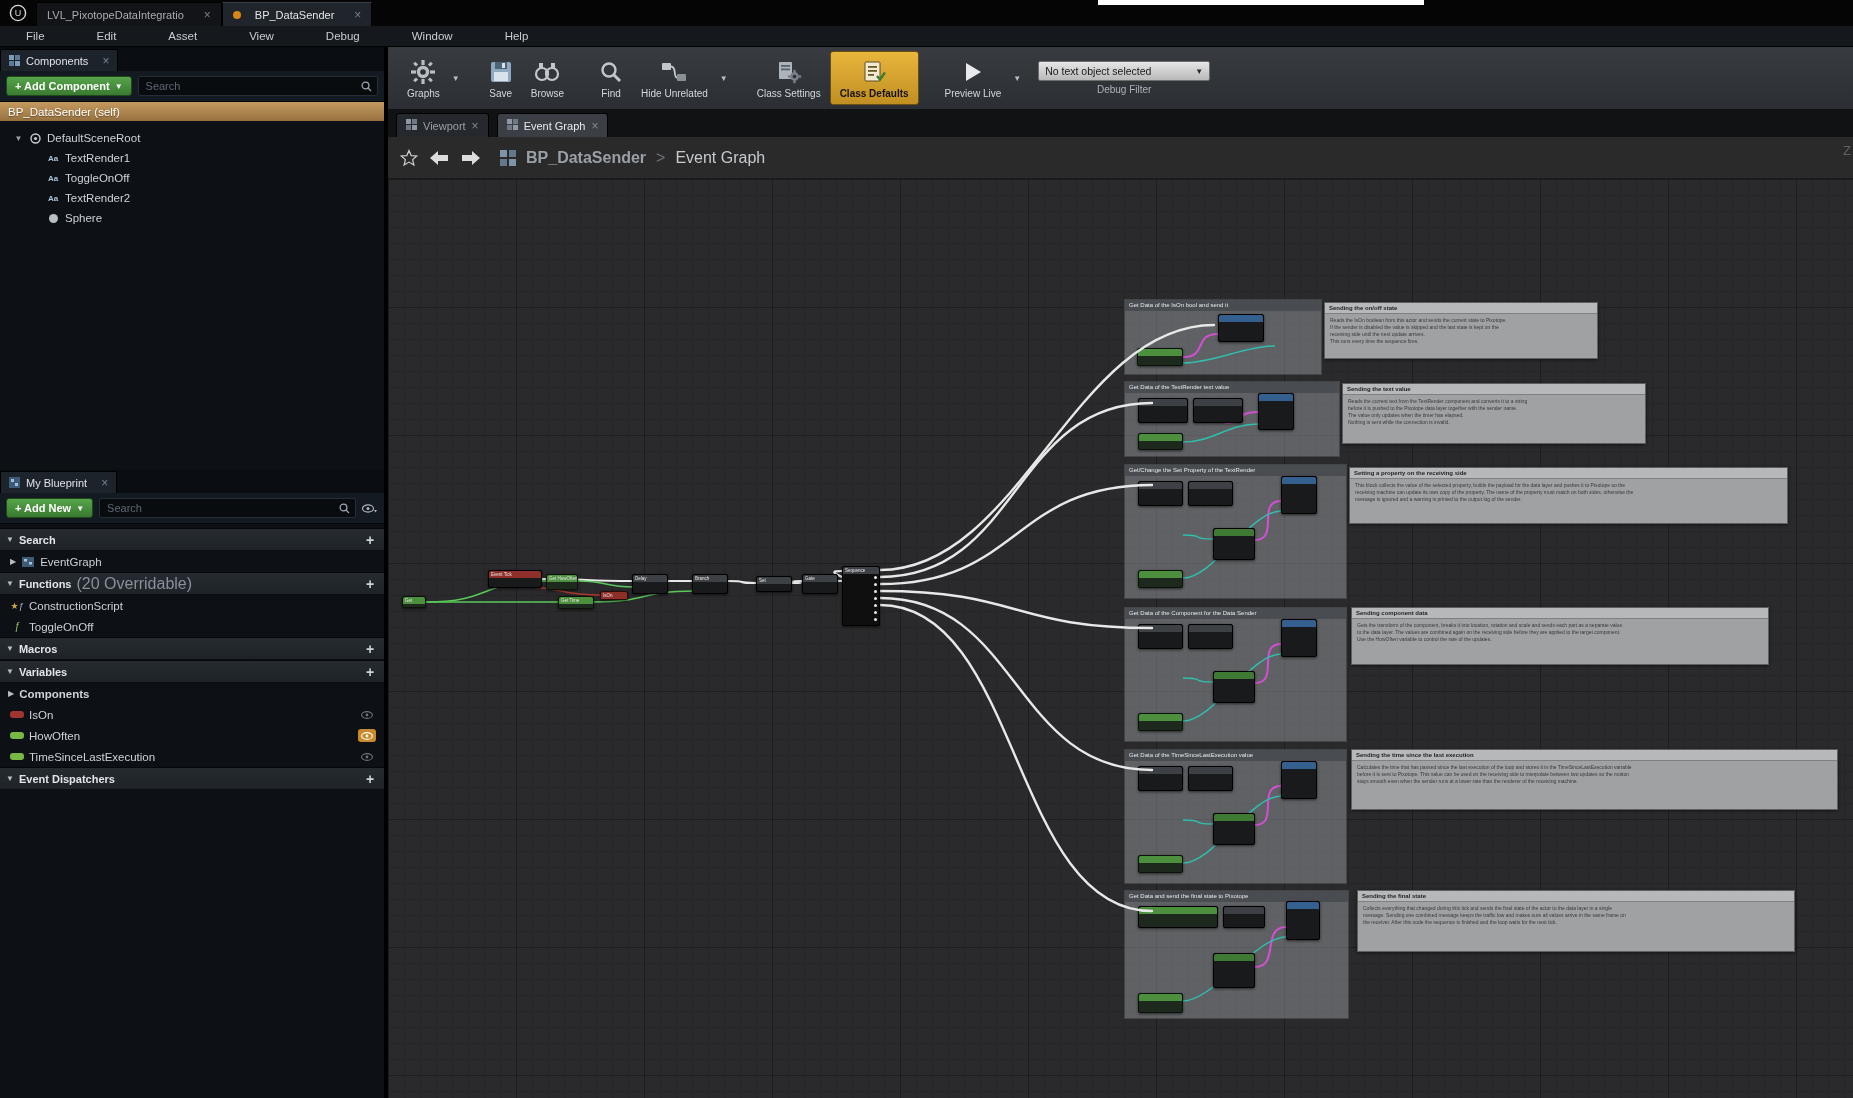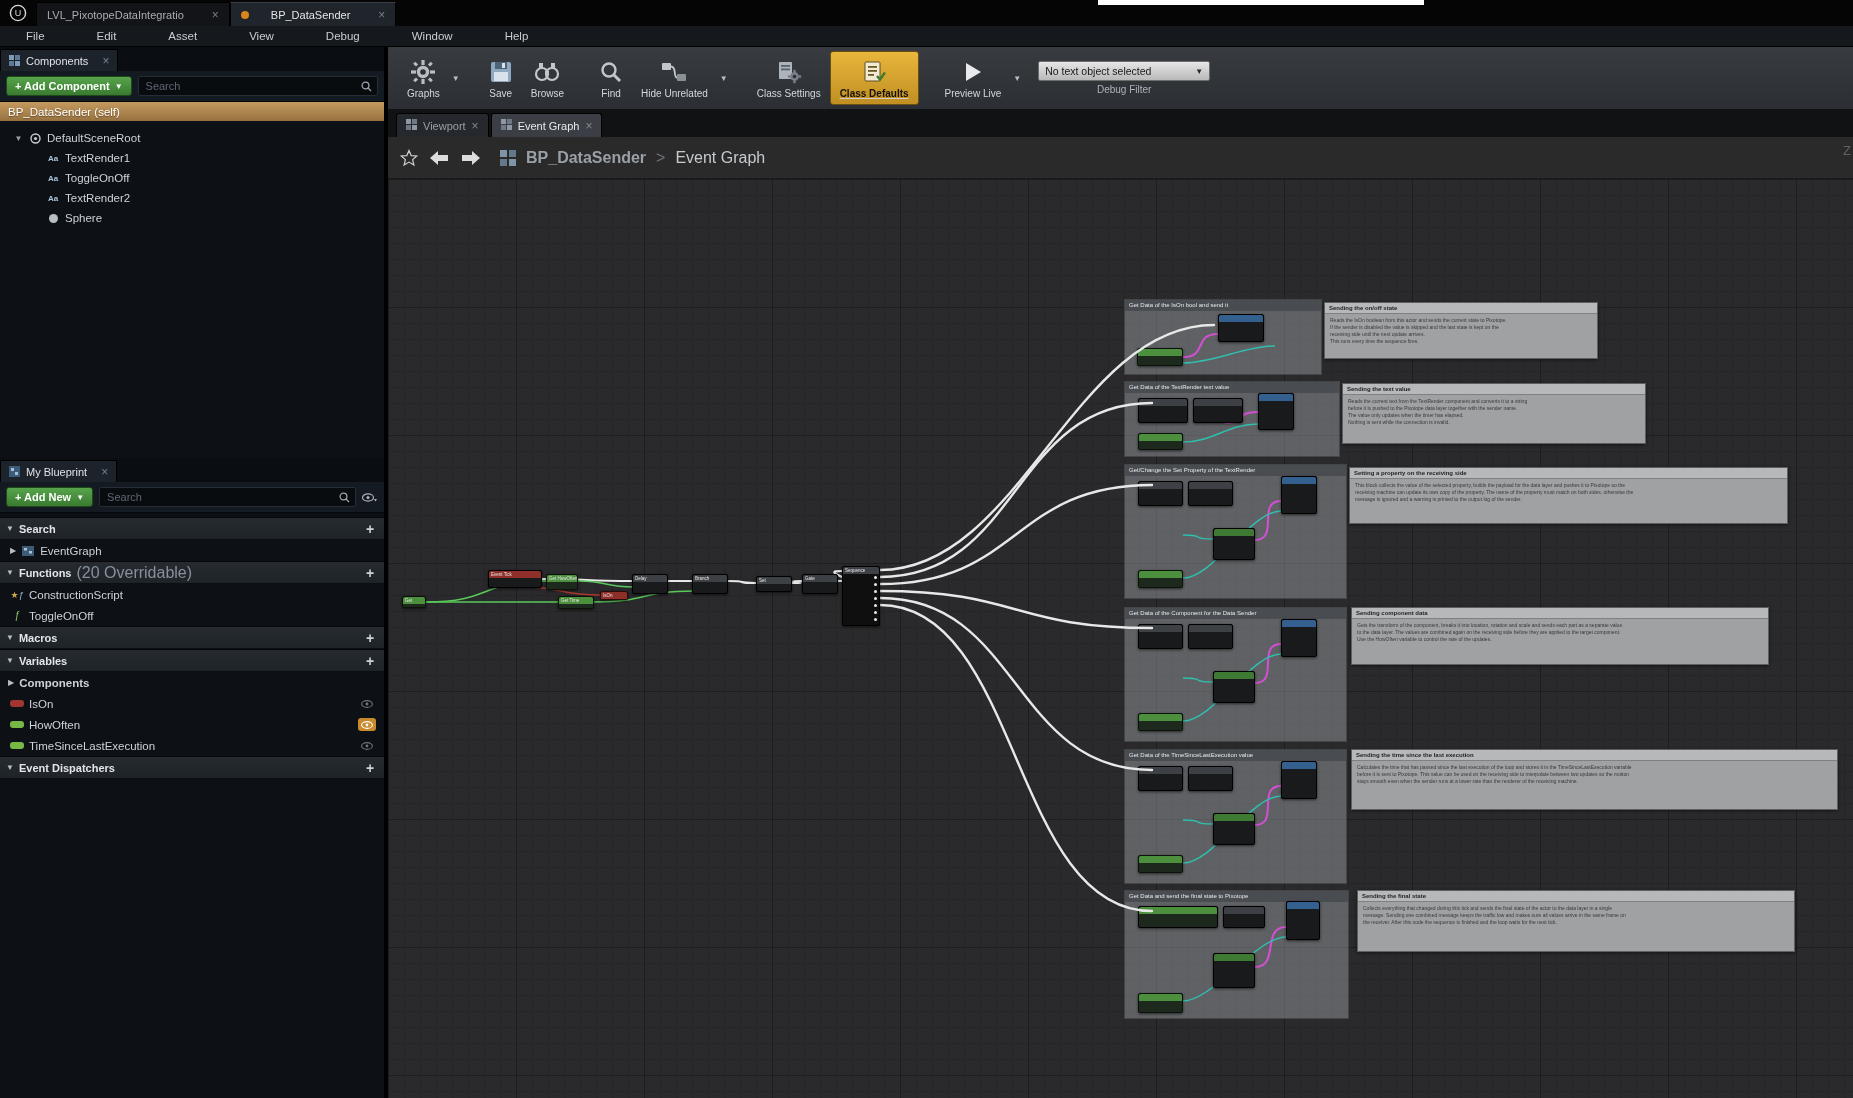--- a/index.html
+++ b/index.html
@@ -5,21 +5,21 @@
   html,body{margin:0;padding:0;background:#000;}
   body{width:1853px;height:1098px;overflow:hidden;font-family:"Liberation Sans",sans-serif;position:relative;
        -webkit-font-smoothing:antialiased;color:#ccc;}
   *{box-sizing:border-box;}
 
   
   .titlebar{position:absolute;left:0;top:0;width:100%;height:26px;background:#050505;display:flex;align-items:stretch;}
   .uelogo{width:36px;display:flex;align-items:center;justify-content:center;}
   .uelogo svg{display:block;}
   .ttabs{display:flex;align-items:stretch;}
-  .ttab{display:flex;align-items:center;gap:22px;padding:0 10px;margin-top:2px;background:#121418;
+  .ttab{display:flex;align-items:center;gap:14px;padding:0 10px;margin-top:2px;background:#121418;
         border:1px solid #000;border-bottom:none;color:#a9adb2;font-size:11px;cursor:pointer;}
   .ttab.active{background:#20242b;color:#e3e6ea;border-top:1px solid #3a4049;}
   .ttab .dot{width:8px;height:8px;border-radius:50%;background:#d9851c;}
   .ttab .tclose{color:#7b7f85;font-size:12px;margin-left:6px;}
   .white-strip{position:absolute;left:1098px;top:0;width:326px;height:5px;background:#fdfdfd;}
 
   
   .menubar{position:absolute;left:0;top:26px;width:100%;height:21px;background:#15181d;display:flex;align-items:center;
            border-bottom:1px solid #000;}
   .menu-item{padding:0 26px;font-size:11.5px;color:#c9cdd2;height:100%;display:flex;align-items:center;cursor:default;}
@@ -60,30 +60,30 @@
   .main{position:absolute;left:388px;top:47px;right:0;bottom:0;}
 
   .toolbar{height:63px;background:linear-gradient(#383c41,#2b2f34);border-bottom:1px solid #101214;
            display:flex;align-items:center;padding:0 10px;}
   .tb-group{display:flex;align-items:stretch;height:54px;}
   .tb-sep{width:1px;background:#1b1e22;border-right:1px solid #43474c;margin:4px 8px;}
   .tb-btn{display:flex;flex-direction:column;align-items:center;justify-content:center;gap:2px;padding:2px 9px;
           border-radius:3px;cursor:pointer;}
   .tb-btn .tb-ic{height:28px;display:flex;align-items:center;justify-content:center;}
   .tb-btn .tb-label{font-size:10px;color:#d4d8dd;white-space:nowrap;}
-  .tb-btn.highlight{background:linear-gradient(#e8b63c,#c18f22);border:1px solid #6b4f10;text-decoration:underline;}
+  .tb-btn.highlight{background:linear-gradient(#e8b63c,#c18f22);border:1px solid #6b4f10;}
   .tb-btn.highlight .tb-label{color:#15120a;font-weight:bold;}
   .tb-caret{display:flex;align-items:center;color:#b9bdc2;font-size:8px;padding:0 3px;cursor:pointer;}
   .debug-col{margin-left:14px;display:flex;flex-direction:column;align-items:center;gap:3px;}
   .debug-dd{width:172px;height:20px;background:linear-gradient(#e6e6e6,#b9b9b9);border:1px solid #6d6d6d;border-radius:2px;
             display:flex;align-items:center;justify-content:space-between;padding:0 6px;font-size:10.5px;color:#16181a;cursor:pointer;}
   .debug-dd .caret{font-size:8px;color:#2a2a2a;}
   .debug-lbl{font-size:10px;color:#aeb4ba;}
 
-  .doctabs{height:27px;background:#101214;display:flex;align-items:flex-end;padding-left:8px;gap:2px;}
+  .doctabs{height:27px;background:#101214;display:flex;align-items:flex-end;padding-left:8px;gap:8px;}
   .dtab{height:24px;display:flex;align-items:center;gap:6px;padding:0 9px;background:#25282c;color:#9aa0a7;
         font-size:11px;border:1px solid #000;border-bottom:none;border-radius:3px 3px 0 0;cursor:pointer;}
   .dtab.active{background:#3b3f45;color:#e8eaec;}
   .dtab .tclose{color:#82878d;font-size:12px;}
 
   .breadcrumb{height:42px;background:#2a2a2b;border-bottom:1px solid #1a1a1a;display:flex;align-items:center;padding:0 12px;gap:10px;position:relative;}
   .bc-root{font-size:16px;color:#9aa0a6;font-weight:600;}
   .bc-sep{font-size:16px;color:#6f757b;}
   .bc-cur{font-size:16px;color:#c6cacd;}
   .bc-zoom{position:absolute;right:2px;top:6px;color:#606060;font-size:13px;}
@@ -226,21 +226,21 @@
           <span class="mini-ic">
             <svg width="11" height="11">
               <circle cx="5.5" cy="5.5" r="4.5" fill="#b9bfc6"></circle>
             </svg>
           </span>
           <span>Sphere</span>
         </div>
       </div>
   </div>
 
-  <div style="position:absolute;left:0;top:411px;right:0;">
+  <div style="position:absolute;left:0;top:422px;right:0;">
     <div class="panel-tabrow">
       <div class="panel-tab">
         <svg width="11" height="11" viewBox="0 0 11 11">
             <rect x="0" y="0" width="11" height="11" fill="#3d5a78"></rect>
             <rect x="2" y="2" width="3" height="3" fill="#9fc0dd"></rect>
             <rect x="6" y="6" width="3" height="3" fill="#9fc0dd"></rect>
           </svg>
         <span>My Blueprint</span>
         <span class="tclose">×</span>
       </div>

